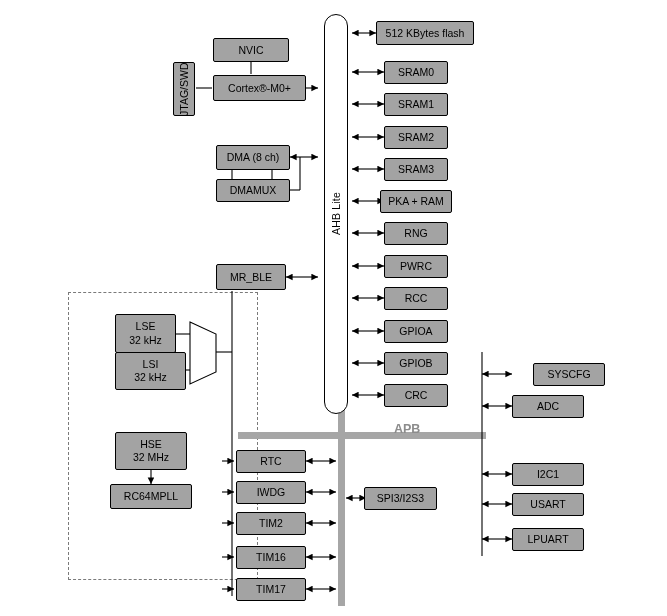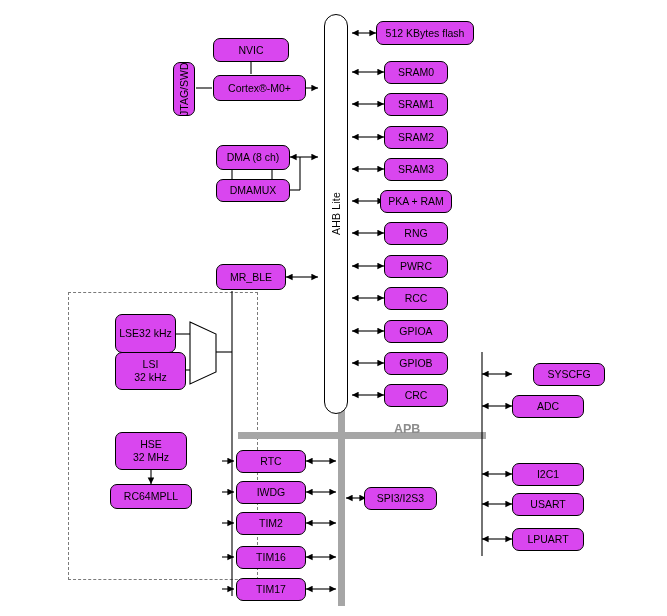--- a/index.html
+++ b/index.html
@@ -12,22 +12,22 @@
     width: 667px;
     height: 616px;
     font-family: "Liberation Sans", sans-serif;
     background: #ffffff;
     overflow: hidden;
   }
   .box {
     position: absolute;
     box-sizing: border-box;
     border: 1px solid #000000;
-    border-radius: 7px;
-    background: #d946ef;
+    border-radius: 2px;
+    background: #a3a3a3;
     display: flex;
     align-items: center;
     justify-content: center;
     text-align: center;
     font-size: 10.5px;
     color: #000000;
     line-height: 1.18;
     padding: 1px 2px;
   }
   .box.two-line { line-height: 1.25; }
@@ -172,21 +172,21 @@
   <div class="box" style="left:213px; top:38px; width:76px; height:24px;">NVIC</div>
 
   <div class="box" style="left:213px; top:75px; width:93px; height:26px;">Cortex®-M0+</div>
 
   <div class="box" style="left:216px; top:145px; width:74px; height:25px;">DMA (8 ch)</div>
 
   <div class="box" style="left:216px; top:179px; width:74px; height:23px;">DMAMUX</div>
 
   <div class="box" style="left:216px; top:264px; width:70px; height:26px;">MR_BLE</div>
 
-  <div class="box two-line" style="left:115px; top:314px; width:61px; height:39px; flex-direction:row;">
+  <div class="box two-line" style="left:115px; top:314px; width:61px; height:39px; flex-direction:column;">
     <span>LSE</span>
     <span>32 kHz</span>
   </div>
 
   <div class="box two-line" style="left:115px; top:352px; width:71px; height:38px; flex-direction:column;">
     <span>LSI</span>
     <span>32 kHz</span>
   </div>
 
   <div class="box two-line" style="left:115px; top:432px; width:72px; height:38px; flex-direction:column;">

